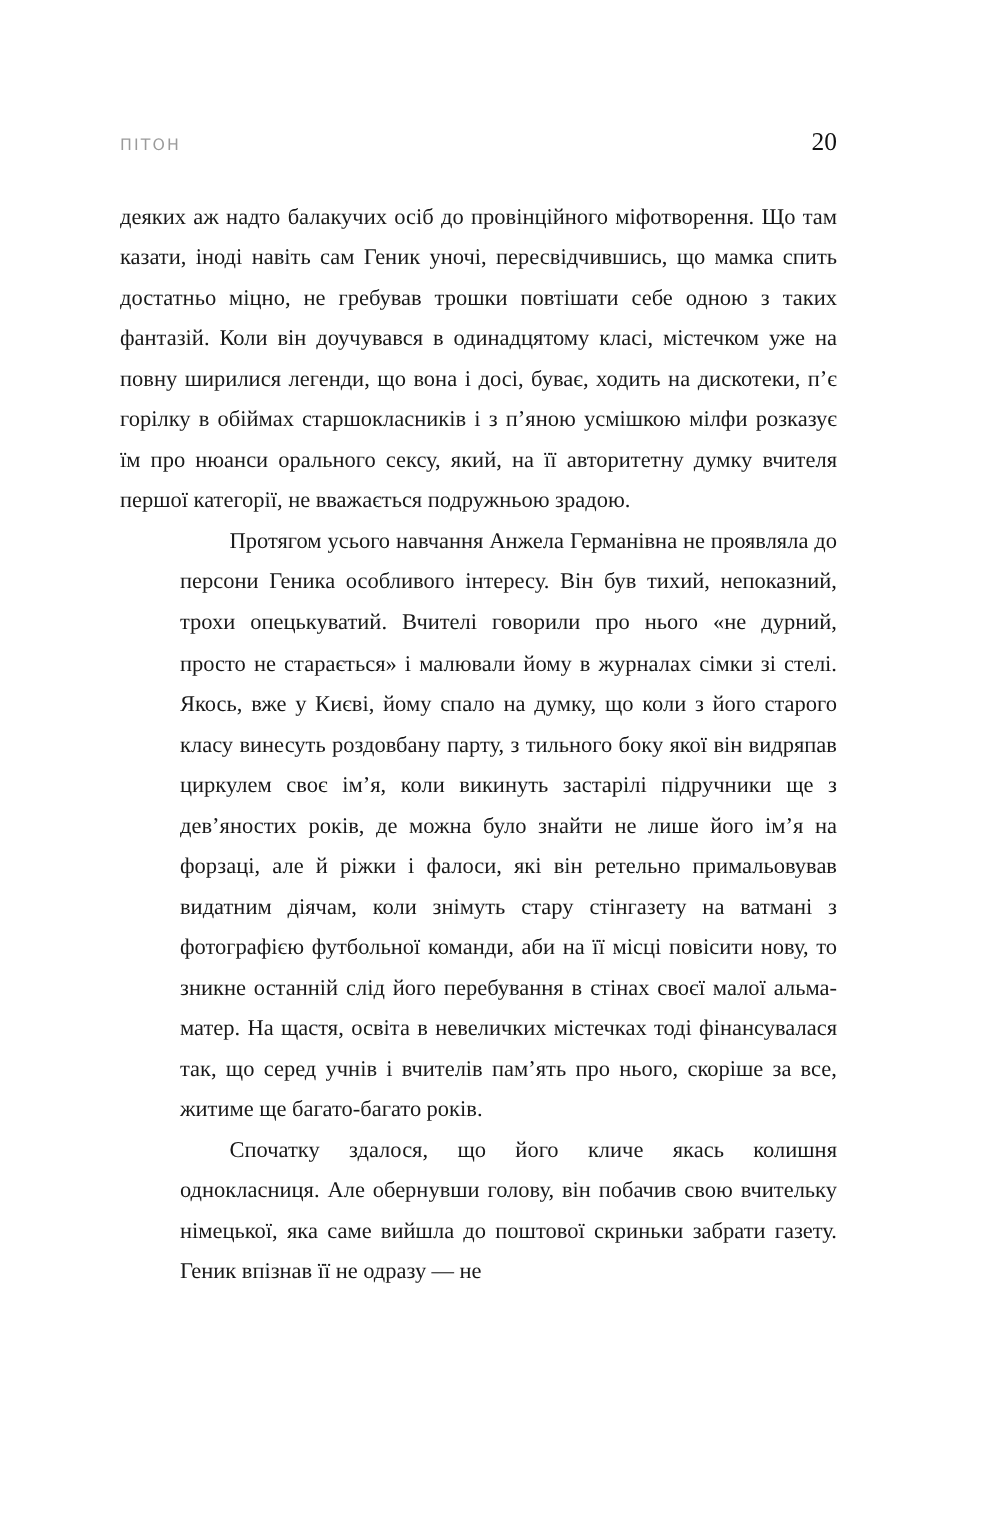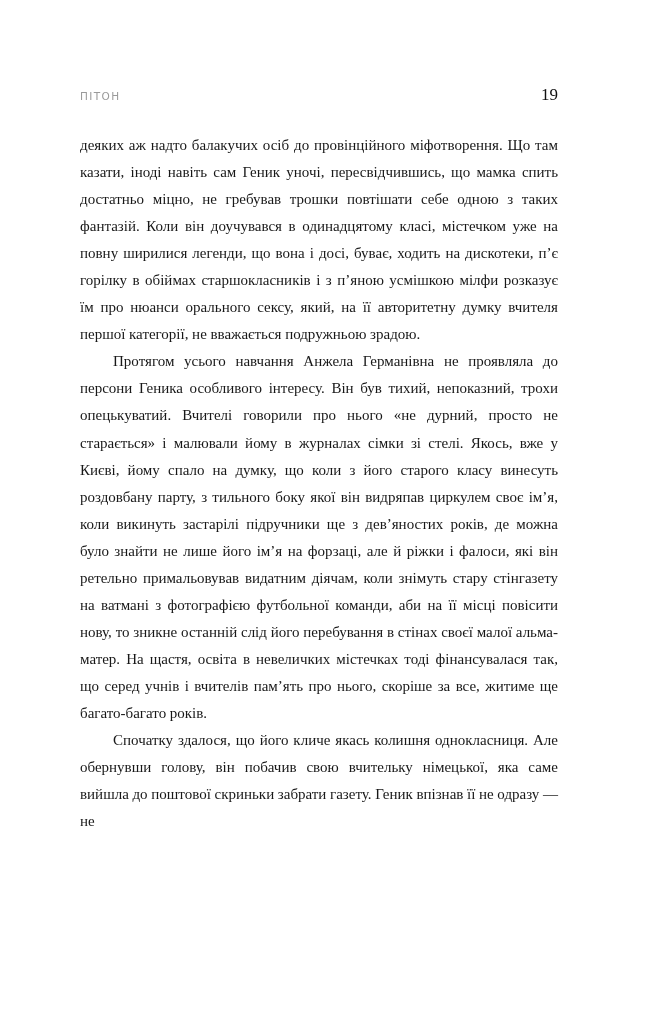--- a/index.html
+++ b/index.html
@@ -71,40 +71,41 @@
     text-align: justify;
     text-justify: inter-word;
     hyphens: manual;
     -webkit-hyphens: manual;
     word-spacing: -0.1px;
     color: #181818;
   }
 
   .para.indent {
     text-indent: 33px;
+    margin-left: 40px;
   }
 
   .para.cont {
     text-indent: 0;
   }
 
   
   .para.dialogue {
     text-indent: 33px;
     text-align: left;
   }
 </style>
 </head>
 <body>
 
 <div class="page">
 
   <div class="page-header">
     <span class="running-head">ПІТОН</span>
-    <span class="folio">19</span>
+    <span class="folio">20</span>
   </div>
 
   <div class="text-block">
     <p class="para cont">деяких аж надто балакучих осіб до провінційного міфо­творення. Що там казати, іноді навіть сам Геник уночі, пересвідчившись, що мамка спить достатньо міцно, не гребував трошки повтішати себе одною з таких фантазій. Коли він доучувався в одинадцятому класі, містечком уже на повну ширилися легенди, що вона і досі, буває, ходить на дискотеки, п’є горілку в обіймах старшоклас­ників і з п’яною усмішкою мілфи розказує їм про нюанси орального сексу, який, на її авторитетну думку вчителя першої категорії, не вважається подружньою зрадою.</p>
     <p class="para indent">Протягом усього навчання Анжела Германівна не проявляла до персони Геника особливого інтересу. Він був тихий, непоказний, трохи опецькуватий. Вчителі говорили про нього «не дурний, просто не старається» і малювали йому в журналах сімки зі стелі. Якось, вже у Києві, йому спало на думку, що коли з його старого класу винесуть роздовбану парту, з тильного боку якої він видряпав циркулем своє ім’я, коли викинуть застарілі підручники ще з дев’яностих років, де можна було знайти не лише його ім’я на форзаці, але й ріжки і фалоси, які він ретельно примальовував видатним діячам, коли знімуть стару стінгазету на ватмані з фотографією футбольної команди, аби на її місці повісити нову, то зникне останній слід його перебування в стінах своєї малої альма-матер. На щастя, освіта в невеличких містечках тоді фінансу­валася так, що серед учнів і вчителів пам’ять про нього, скоріше за все, житиме ще багато-багато років.</p>
     <p class="para indent">Спочатку здалося, що його кличе якась колиш­ня однокласниця. Але обернувши голову, він побачив свою вчительку німецької, яка саме вийшла до поштової скриньки забрати газету. Геник впізнав її не одразу — не</p>
   </div>
 
 </div>
 

